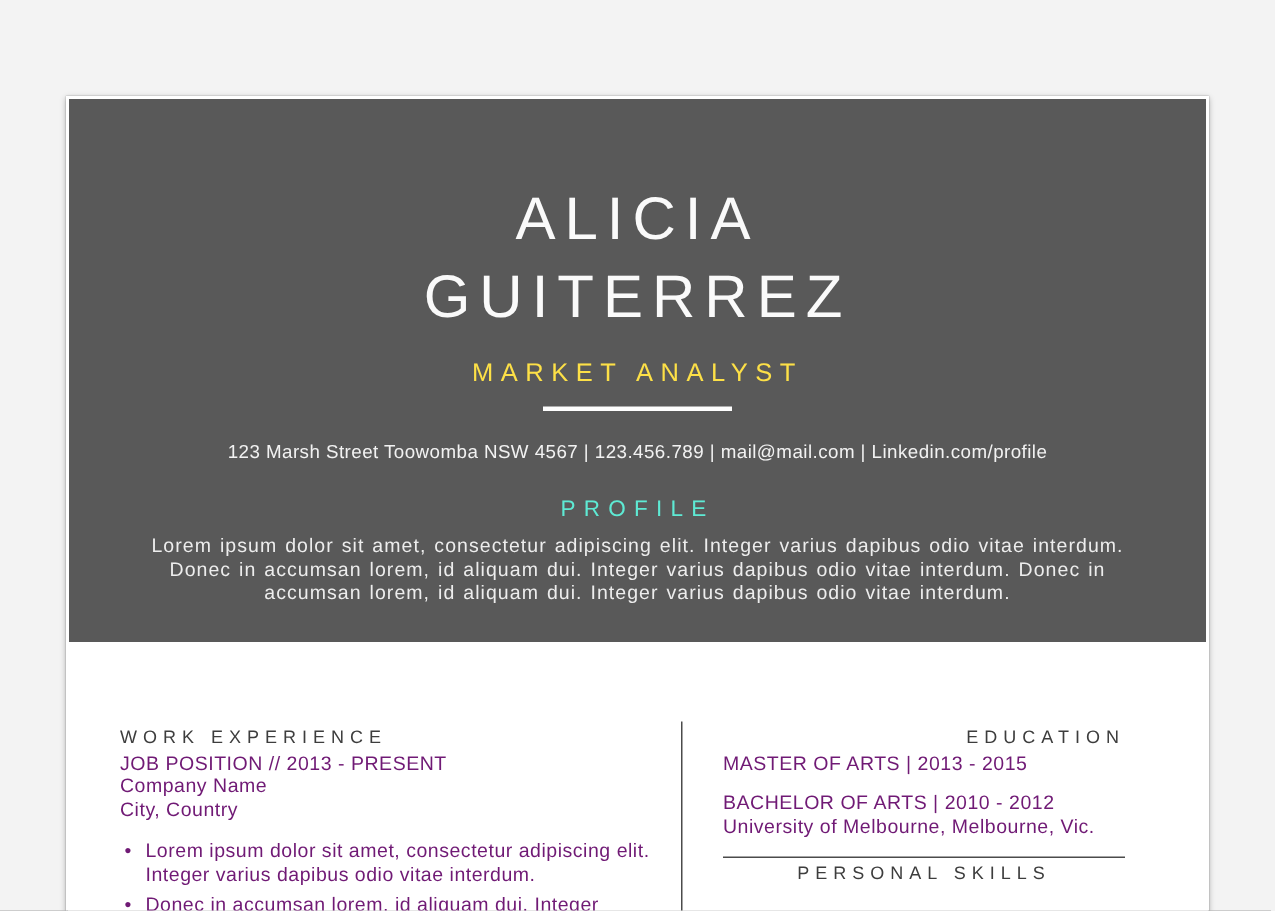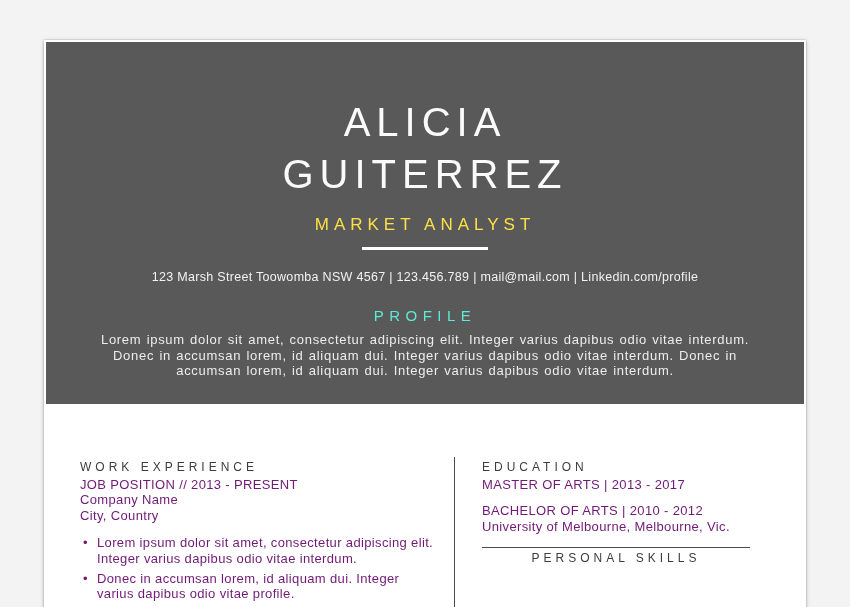--- a/index.html
+++ b/index.html
@@ -8,20 +8,21 @@
     width: 850px;
     height: 607px;
     overflow: hidden;
     background: var(--canvas-bg, #f3f3f3);
     font-family: "Liberation Sans", sans-serif;
   }
   .canvas {
     position: relative;
     width: 850px;
     height: 512px;
+    margin-top: 24px;
   }
   .page {
     position: absolute;
     left: 44px;
     top: 40px;
     width: 762px;
     height: 620px; 
     background: var(--page-bg, #ffffff);
     box-shadow: 0 1px 4px rgba(0,0,0,0.28), 0 0 1px rgba(0,0,0,0.35);
     box-sizing: border-box;
@@ -107,21 +108,21 @@
     color: #3d3d3d;
     line-height: 20px;
   }
   .body-text {
     font-size: 13px;
     line-height: 15.4px;
     letter-spacing: 0.35px;
     color: #701a75;
   }
   .we-heading { margin-bottom: 20px; }
-  .edu-heading { margin-bottom: 6px; }
+  .edu-heading { margin-bottom: 6px; text-align: right; }
   .bullet-list {
     list-style: none;
     margin: 12px 0 0 0;
     padding: 0;
   }
   .bullet-list li {
     position: relative;
     padding-left: 17px;
     margin-bottom: 5px;
   }
@@ -176,21 +177,21 @@
             </li>
           </ul>
         </div>
       </div>
 
       <div class="col-divider"></div>
 
       <div class="col-right">
         <h2 class="section-heading edu-heading">EDUCATION</h2>
         <div class="edu-entry body-text">
-          <div>MASTER OF ARTS | 2013 - 2017</div>
+          <div>MASTER OF ARTS | 2013 - 2015</div>
         </div>
         <div class="edu-entry body-text">
           <div>BACHELOR OF ARTS | 2010 - 2012</div>
           <div>University of Melbourne, Melbourne, Vic.</div>
         </div>
         <div class="skills-rule"></div>
         <h2 class="section-heading skills-heading">PERSONAL SKILLS</h2>
       </div>
 
     </div>

